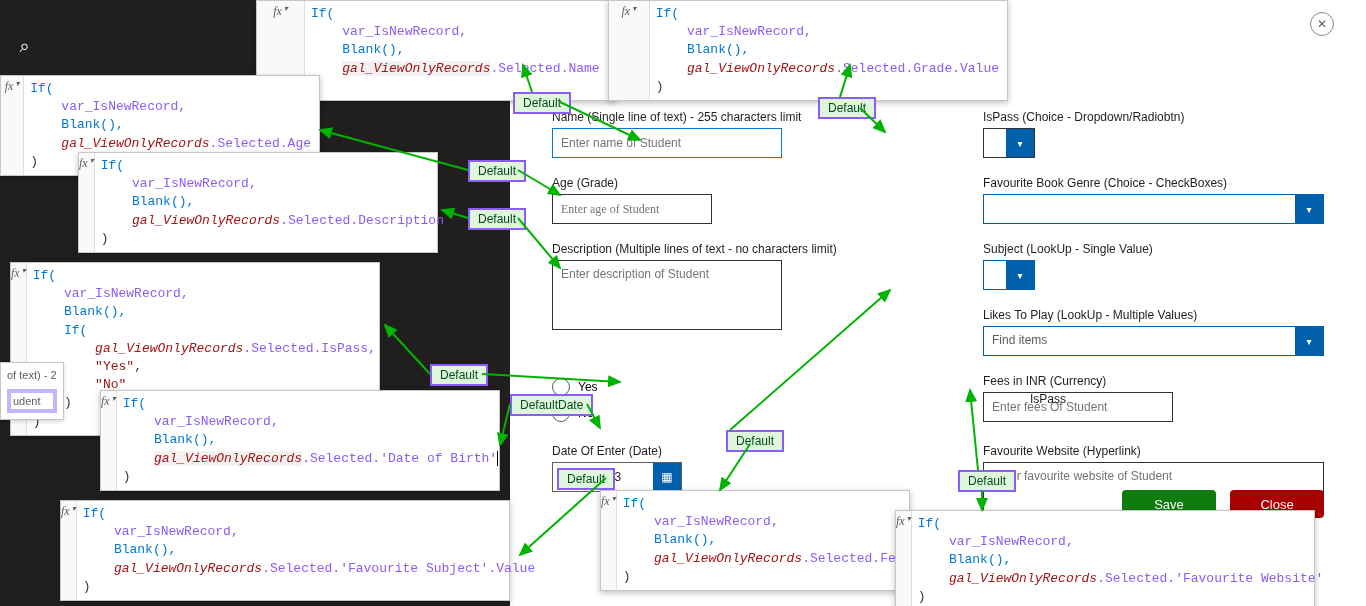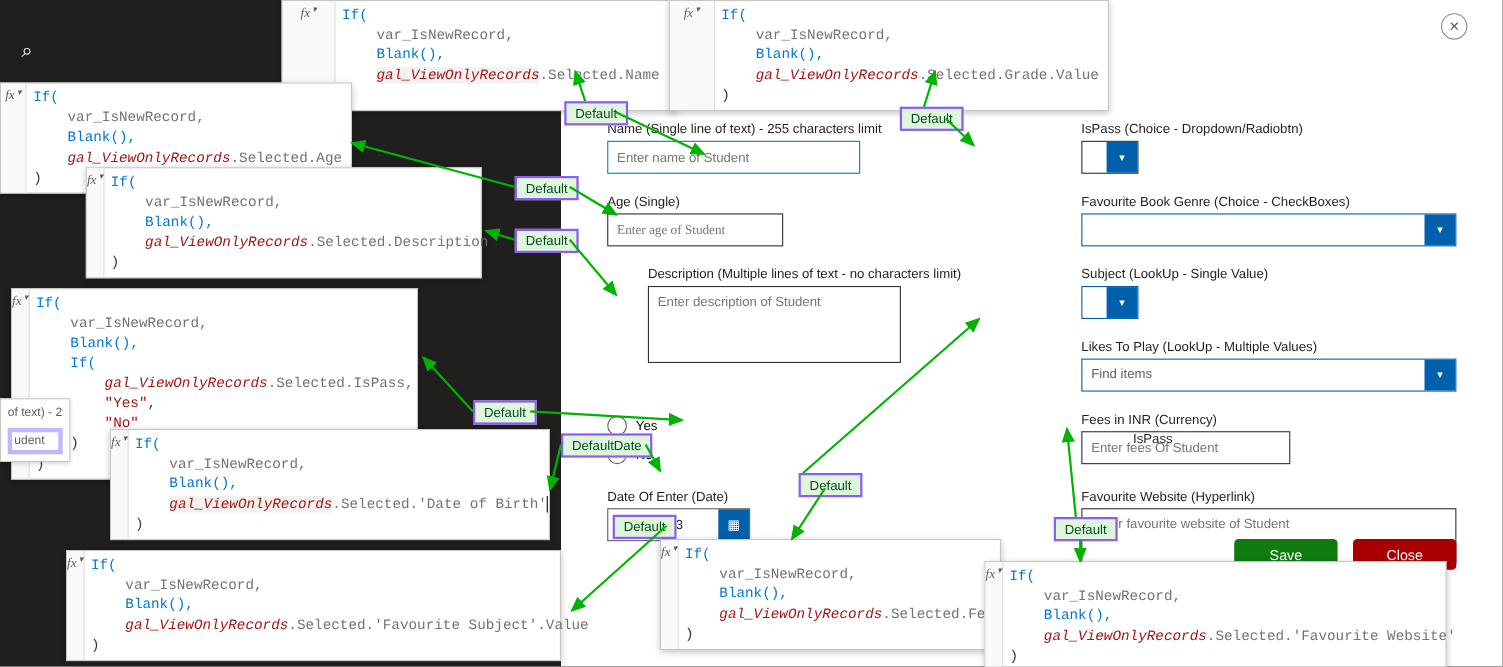--- a/index.html
+++ b/index.html
@@ -42,21 +42,21 @@
     font-size: 13px;
     line-height: 1.4;
     padding: 4px 8px 4px 6px;
     white-space: pre;
     color: #393939;
     flex:1;
   }
   .kw { color: #0078d4; }
   .var { color: #a31515; font-style: italic; }
   .punc { color: #393939; }
-  .prop { color: #737373; }
+  .prop { color: #8b5cf6; }
   .str { color: #a31515; }
   .hl { background: #f3f2f1; }
   
   
   .form-panel {
     position: absolute;
     top: 0; right: 0; bottom: 0; left: 510px;
     background: #fff;
   }
   .form-close {
@@ -142,30 +142,30 @@
       <div class="field-label">Name (Single line of text) - 255 characters limit</div>
       <input class="text-input blue" placeholder="Enter name of Student" style="">
     </div>
     <div class="field-block">
       <div class="field-label">IsPass (Choice - Dropdown/Radiobtn)</div>
       <div class="combo">
           <div class="dd">▾</div>
         </div>
     </div>
     <div class="field-block">
-      <div class="field-label">Age (Single)</div>
+      <div class="field-label">Age (Grade)</div>
       <input class="text-input" style="width: 160px; font-family: Liberation Serif, serif;" placeholder="Enter age of Student">
     </div>
     <div class="field-block">
       <div class="field-label">Favourite Book Genre (Choice - CheckBoxes)</div>
       <div class="combo-wide" style="border-color:#0060ac;">
           <div class="dd">▾</div>
         </div>
     </div>
-    <div class="field-block" style="grid-row:span 2;margin-left:37px;">
+    <div class="field-block" style="grid-row:span 2;">
       <div class="field-label">Description (Multiple lines of text - no characters limit)</div>
       <textarea class="textarea-input" placeholder="Enter description of Student" style=""></textarea>
     </div>
     <div class="field-block">
       <div class="field-label">Subject (LookUp - Single Value)</div>
       <div class="combo" style="border-color:#0060ac;">
           <div class="dd">▾</div>
         </div>
     </div>
     <div class="field-block">

